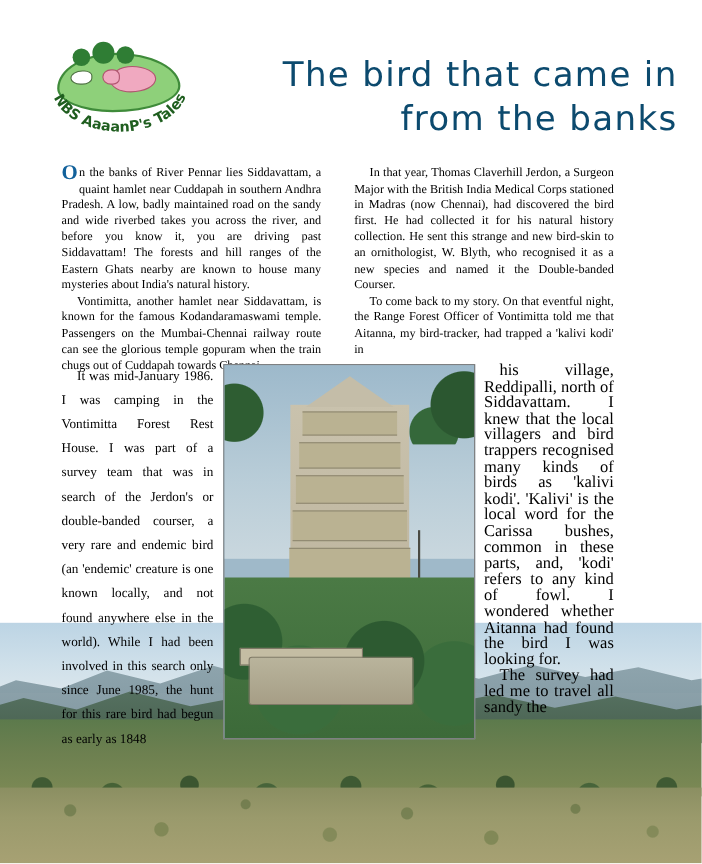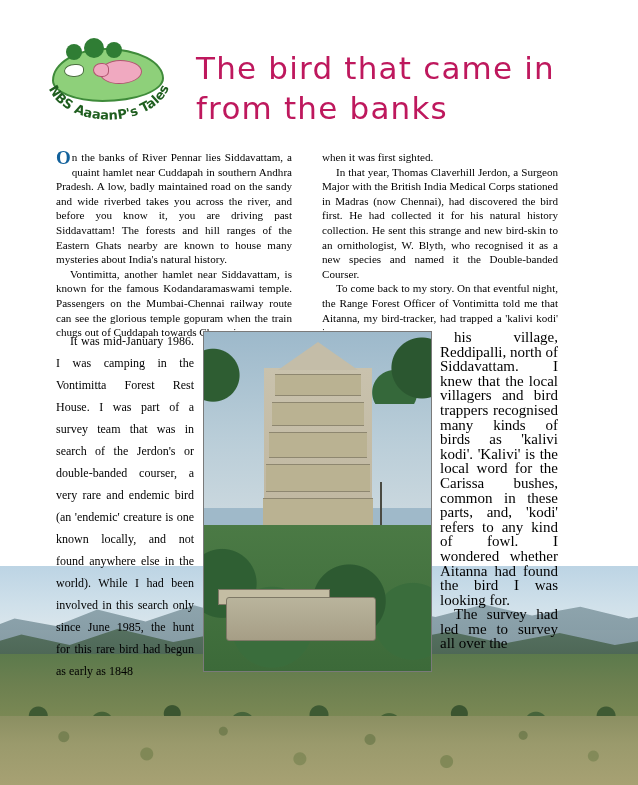--- a/index.html
+++ b/index.html
@@ -126,22 +126,22 @@
     left: 0; top: 0; width: 136px; height: 86px;
   }
   .logo-text svg { display:block; }
 
   
   .title {
     position: absolute;
     left: 196px;
     top: 48px;
     width: 420px;
-    text-align: left;
-    color: #be185d;
+    text-align: right;
+    color: #0c4a6e;
     font-family: "DejaVu Sans", sans-serif;
     font-size: 31px;
     line-height: 40px;
     letter-spacing: 1.2px;
     font-weight: 400;
   }
 
   
   .col {
     position: absolute;
@@ -304,28 +304,27 @@
       <span class="dropcap">O</span><span>n the banks of River Pennar lies Siddavattam, a quaint hamlet near Cuddapah in southern Andhra Pradesh. A low, badly maintained road on the sandy and wide riverbed takes you across the river, and before you know it, you are driving past Siddavattam! The forests and hill ranges of the Eastern Ghats nearby are known to house many mysteries about India's natural history.</span>
     </p>
     <p><span>Vontimitta, another hamlet near Siddavattam, is known for the famous Kodandaramaswami temple. Passengers on the Mumbai-Chennai railway route can see the glorious temple gopuram when the train chugs out of Cuddapah towards Chennai.</span></p>
   </div>
 
   <div id="col-left-narrow">
     <p><span>It was mid-January 1986. I was camping in the Vontimitta Forest Rest House. I was part of a survey team that was in search of the Jerdon's or double-banded courser, a very rare and endemic bird (an 'endemic' creature is one known locally, and not found anywhere else in the world). While I had been involved in this search only since June 1985, the hunt for this rare bird had begun as early as 1848</span></p>
   </div>
 
   <div class="col" id="col-right">
-    <p class="noindent"><span>when it was first sighted.</span></p>
     <p><span>In that year, Thomas Claverhill Jerdon, a Surgeon Major with the British India Medical Corps stationed in Madras (now Chennai), had discovered the bird first. He had collected it for his natural history collection. He sent this strange and new bird-skin to an ornithologist, W. Blyth, who recognised it as a new species and named it the Double-banded Courser.</span></p>
     <p><span>To come back to my story. On that eventful night, the Range Forest Officer of Vontimitta told me that Aitanna, my bird-tracker, had trapped a 'kalivi kodi' in</span></p>
   </div>
 
   <div id="col-right-narrow">
     <p class="noindent"><span>his village, Reddipalli, north of Siddavattam. I knew that the local villagers and bird trappers recognised many kinds of birds as 'kalivi kodi'. 'Kalivi' is the local word for the Carissa bushes, common in these parts, and, 'kodi' refers to any kind of fowl. I wondered whether Aitanna had found the bird I was looking for.</span></p>
-    <p><span>The survey had led me to survey all over the</span></p>
+    <p><span>The survey had led me to travel all sandy the</span></p>
   </div>
 
   <div class="photo">
     <div class="ph-sky"></div>
     <div class="ph-trees-top"></div>
     <div class="gopuram">
       <div class="tier t1"></div>
       <div class="tier t2"></div>
       <div class="tier t3"></div>
       <div class="tier t4"></div>

